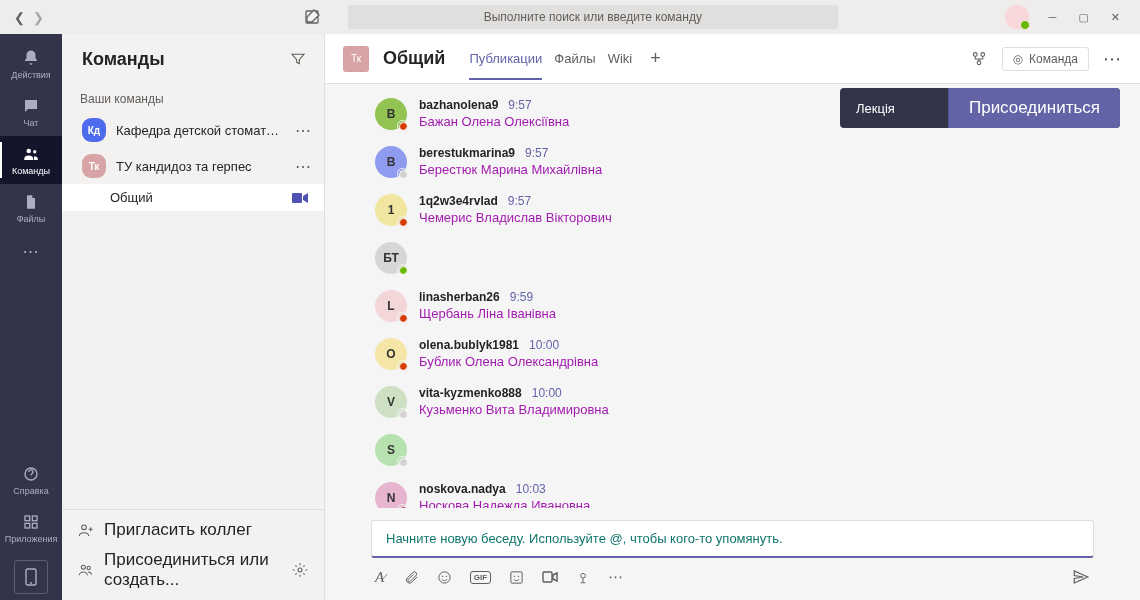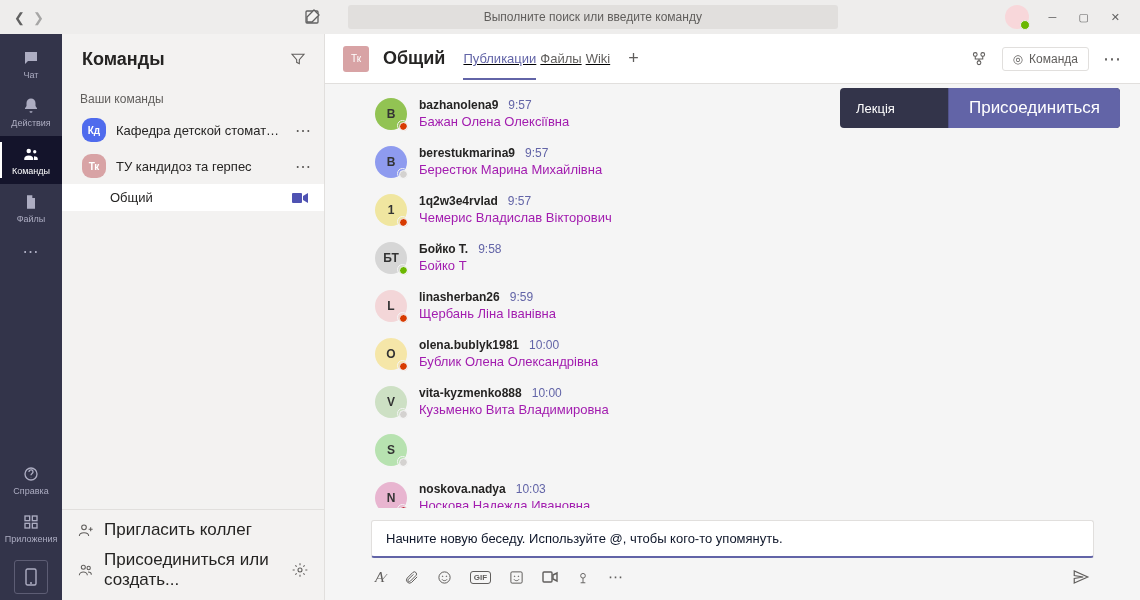--- a/index.html
+++ b/index.html
@@ -45,21 +45,21 @@
 .channel-icon { margin-left:auto; color:#4f52b2;}
 .sidebar-footer { margin-top:auto; border-top:1px solid #e1dfdd; padding: 10px 16px; display:flex; flex-direction:column; gap:10px;}
 .sidebar-footer-row { display:flex; align-items:center; gap:10px; font-size:17px; color:#252423; cursor:pointer;}
 .sidebar-footer-row .gear { margin-left:auto; color:#605e5c;}
 
 
 .content { flex:1; display:flex; flex-direction:column; background:#f5f5f5; position:relative;}
 .content-header { height: 50px; background:#fff; border-bottom:1px solid #e1dfdd; display:flex; align-items:center; padding: 0 18px; gap:14px;}
 .ch-avatar { width:26px; height:26px; border-radius:3px; background:#d8a3a5; display:flex; align-items:center; justify-content:center; font-size:10px; color:#fff;}
 .ch-title { font-size:18px; font-weight:700; color:#252423;}
-.ch-tabs { display:flex; gap:4px; margin-left:4px;text-decoration:underline;}
+.ch-tabs { display:flex; gap:12px; margin-left:10px;}
 .ch-tab { font-size:13px; color:#605e5c; cursor:pointer; padding:14px 0 12px; border-bottom:2px solid transparent;}
 .ch-tab.active { color:#6264a7; border-bottom-color:#6264a7;}
 .ch-add { color:#605e5c; font-size:18px; cursor:pointer; margin-left:4px;}
 .ch-spacer { flex:1;}
 .ch-org { color:#605e5c; cursor:pointer;}
 .ch-team-btn { display:flex; align-items:center; gap:6px; font-size:12px; color:#605e5c; border:1px solid #e1dfdd; border-radius:3px; padding:4px 10px; cursor:pointer;}
 .ch-more { color:#605e5c; font-size:18px; letter-spacing:1px; cursor:pointer;}
 
 
 .meeting-banner { position:absolute; top:54px; right:20px; width:280px; height:40px; background:#33344a; border-radius:4px; display:flex; align-items:center; color:#fff; z-index:2;}
@@ -72,21 +72,21 @@
 .msg-avatar { width:32px; height:32px; border-radius:50%; display:flex; align-items:center; justify-content:center; font-size:12px; font-weight:600; position:relative; flex-shrink:0;}
 .msg-avatar::after { content:''; position:absolute; bottom:-1px; right:-1px; width:9px; height:9px; border-radius:50%; border:1.5px solid #f5f5f5;}
 .msg-body { flex:1;}
 .msg-head { display:flex; gap:10px; align-items:baseline;}
 .msg-user { font-size:12px; font-weight:700; color:#252423;}
 .msg-time { font-size:12px; color:#6264a7;}
 .msg-text { font-size:13px; color:#a21caf; margin-top:2px;}
 
 
 .compose-wrap { padding: 12px 46px 14px; background:#f5f5f5;}
-.compose-box { background:#fff; border:1px solid #e1dfdd; border-bottom:2px solid #6264a7; border-radius:3px; padding:10px 14px; color:#0f172a; font-size:13px; cursor:text;}
+.compose-box { background:#fff; border:1px solid #e1dfdd; border-bottom:2px solid #6264a7; border-radius:3px; padding:10px 14px; color:#0f766e; font-size:13px; cursor:text;}
 .compose-toolbar { display:flex; align-items:center; gap:18px; padding:10px 4px 0; color:#605e5c;}
 .ct-icon { cursor:pointer; font-size:15px; display:flex; align-items:center;}
 .ct-spacer { flex:1;}
 .send-icon { color:#605e5c; cursor:pointer;}
 
 svg { display:block; }
 </style>
 </head>
 <body>
 
@@ -110,32 +110,32 @@
     <span class="win-btn">✕</span>
   </div>
 </div>
 
 <div class="main">
 
   <div class="rail">
     <div class="rail-item">
       <span class="rail-icon">
           <svg width="18" height="18" viewBox="0 0 24 24" fill="currentColor">
-            <path d="M4 4h16v12H8l-4 4V4z"></path>
-          </svg>
-        </span>
-      <span>Чат</span>
+            <path d="M12 2a6 6 0 016 6v4l2 3v1H4v-1l2-3V8a6 6 0 016-6zm-2 17h4a2 2 0 01-4 0z"></path>
+          </svg>
+        </span>
+      <span>Действия</span>
     </div>
     <div class="rail-item">
       <span class="rail-icon">
           <svg width="18" height="18" viewBox="0 0 24 24" fill="currentColor">
-            <path d="M12 2a6 6 0 016 6v4l2 3v1H4v-1l2-3V8a6 6 0 016-6zm-2 17h4a2 2 0 01-4 0z"></path>
-          </svg>
-        </span>
-      <span>Действия</span>
+            <path d="M4 4h16v12H8l-4 4V4z"></path>
+          </svg>
+        </span>
+      <span>Чат</span>
     </div>
     <div class="rail-item active">
       <span class="rail-icon">
           <svg width="18" height="18" viewBox="0 0 24 24" fill="currentColor">
             <circle cx="9" cy="8" r="3"></circle>
             <circle cx="17" cy="9" r="2.2"></circle>
             <path d="M3 20v-2c0-2 2-4 6-4s6 2 6 4v2H3zm13-5c2 0 5 1 5 3v2h-5"></path>
           </svg>
         </span>
       <span>Команды</span>
@@ -296,27 +296,20 @@
           <div class="msg-body">
             <div class="msg-head">
               <span class="msg-user">1q2w3e4rvlad</span>
               <span class="msg-time">9:57</span>
             </div>
             <div class="msg-text">Чемерис Владислав Вікторович</div>
           </div>
         </div>
         <div class="msg">
           <div class="msg-avatar" style="background: rgb(214, 214, 214); color: rgb(51, 51, 51); --s: #6bb700; position: relative;">БТ<span style="position:absolute;bottom:-1px;right:-1px;width:9px;height:9px;border-radius:50%;background:#6bb700;border:1.5px solid #f5f5f5"></span></div>
-          <div class="msg-body">
-            <div class="msg-head">
-              <span class="msg-user">Бойко Т.</span>
-              <span class="msg-time">9:58</span>
-            </div>
-            <div class="msg-text">Бойко Т</div>
-          </div>
         </div>
         <div class="msg">
           <div class="msg-avatar" style="background: rgb(243, 214, 216); color: rgb(51, 51, 51); --s: #d83b01; position: relative;">L<span style="position:absolute;bottom:-1px;right:-1px;width:9px;height:9px;border-radius:50%;background:#d83b01;border:1.5px solid #f5f5f5"></span></div>
           <div class="msg-body">
             <div class="msg-head">
               <span class="msg-user">linasherban26</span>
               <span class="msg-time">9:59</span>
             </div>
             <div class="msg-text">Щербань Ліна Іванівна</div>
           </div>

